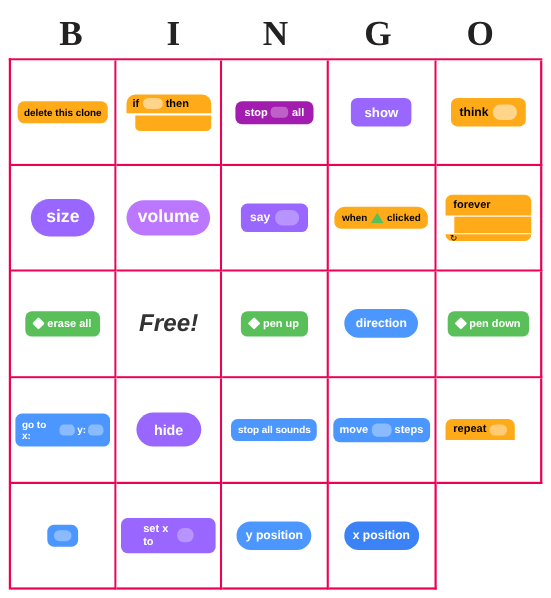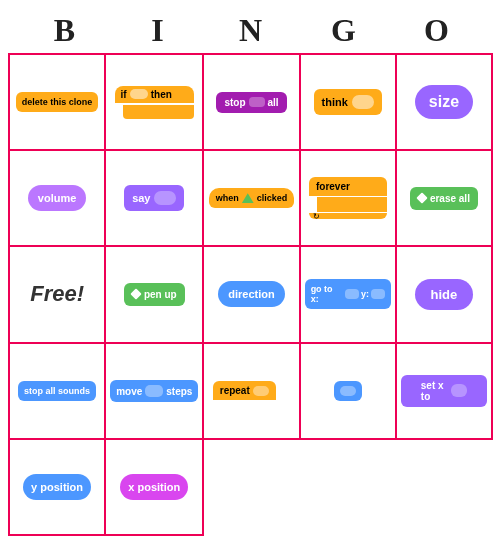--- a/index.html
+++ b/index.html
@@ -90,36 +90,41 @@
 
     <div class="cell">
       <div style="background:#a21caf;border-radius:6px;padding:5px 8px;font-size:10px;font-weight:bold;color:white;display:flex;align-items:center;gap:3px;">
         <span>stop</span>
         <span style="display:inline-block;width:16px;height:10px;background:rgba(255,255,255,0.3);border-radius:4px;"></span>
         <span>all</span>
       </div>
     </div>
 
 
+    <div class="cell">
+      <div style="background:#9966ff;border-radius:6px;padding:6px 12px;font-size:12px;font-weight:bold;color:white;">
+        <span>show</span>
+      </div>
+    </div>
 
     <div class="cell">
       <div style="background:#ffab19;border-radius:6px;padding:6px 8px;font-size:11px;font-weight:bold;color:#000;display:flex;align-items:center;gap:4px;">
         <span>think</span>
         <span style="display:inline-block;width:22px;height:14px;background:rgba(255,255,255,0.5);border-radius:8px;"></span>
       </div>
     </div>
 
     <div class="cell">
       <div style="background:#9966ff;border-radius:20px;padding:8px 14px;font-size:16px;font-weight:bold;color:white;">
         <span>size</span>
       </div>
     </div>
 
     <div class="cell">
-      <div style="background:#bb77ff;border-radius:20px;padding:7px 10px;font-size:11px;font-weight:bold;color:white;">
+      <div style="background:#bb77ff;border-radius:20px;padding:7px 10px;font-size:16px;font-weight:bold;color:white;">
         <span>volume</span>
       </div>
     </div>
 
     <div class="cell">
       <div style="background:#9966ff;border-radius:6px;padding:6px 8px;font-size:11px;font-weight:bold;color:white;display:flex;align-items:center;gap:4px;">
         <span>say</span>
         <span style="display:inline-block;width:22px;height:14px;background:rgba(255,255,255,0.3);border-radius:8px;"></span>
       </div>
     </div>
@@ -161,20 +166,26 @@
         <span>pen up</span>
       </div>
     </div>
 
     <div class="cell">
       <div style="background:#4c97ff;border-radius:20px;padding:7px 10px;font-size:11px;font-weight:bold;color:white;">
         <span>direction</span>
       </div>
     </div>
 
+    <div class="cell">
+      <div style="background:#59c059;border-radius:6px;padding:6px 8px;font-size:10px;font-weight:bold;color:white;display:flex;align-items:center;gap:4px;">
+        <span style="display:inline-block;width:8px;height:8px;background:white;transform:rotate(-45deg);border-radius:1px;"></span>
+        <span>pen down</span>
+      </div>
+    </div>
 
     <div class="cell">
       <div style="background:#4c97ff;border-radius:6px;padding:5px 6px;font-size:9px;font-weight:bold;color:white;display:flex;align-items:center;gap:2px;">
         <span>go to x:</span>
         <span style="display:inline-block;width:14px;height:10px;background:rgba(255,255,255,0.35);border-radius:4px;"></span>
         <span>y:</span>
         <span style="display:inline-block;width:14px;height:10px;background:rgba(255,255,255,0.35);border-radius:4px;"></span>
       </div>
     </div>
 
@@ -222,19 +233,19 @@
       </div>
     </div>
 
     <div class="cell">
       <div style="background:#4c97ff;border-radius:20px;padding:7px 8px;font-size:11px;font-weight:bold;color:white;">
         <span>y position</span>
       </div>
     </div>
 
     <div class="cell">
-      <div style="background:#d946ef;border-radius:20px;padding:7px 8px;font-size:11px;font-weight:bold;color:white;">
+      <div style="background:#3b82f6;border-radius:20px;padding:7px 8px;font-size:11px;font-weight:bold;color:white;">
         <span>x position</span>
       </div>
     </div>
 
   </div>
 </div>
 
 </body></html>

